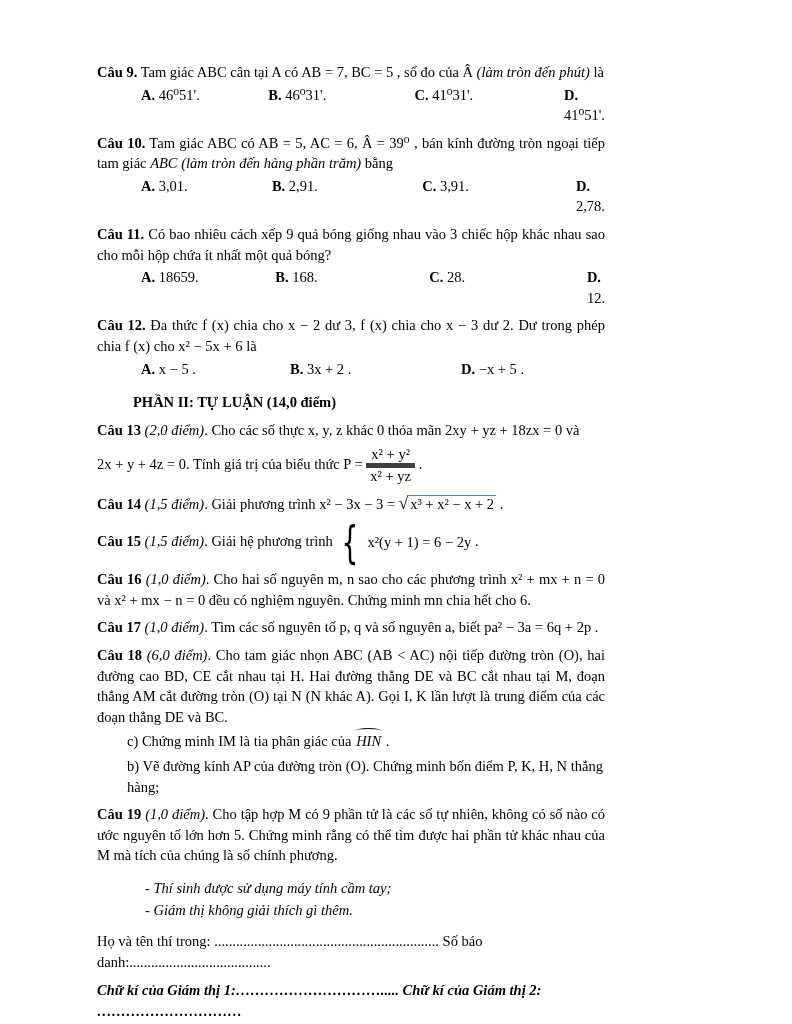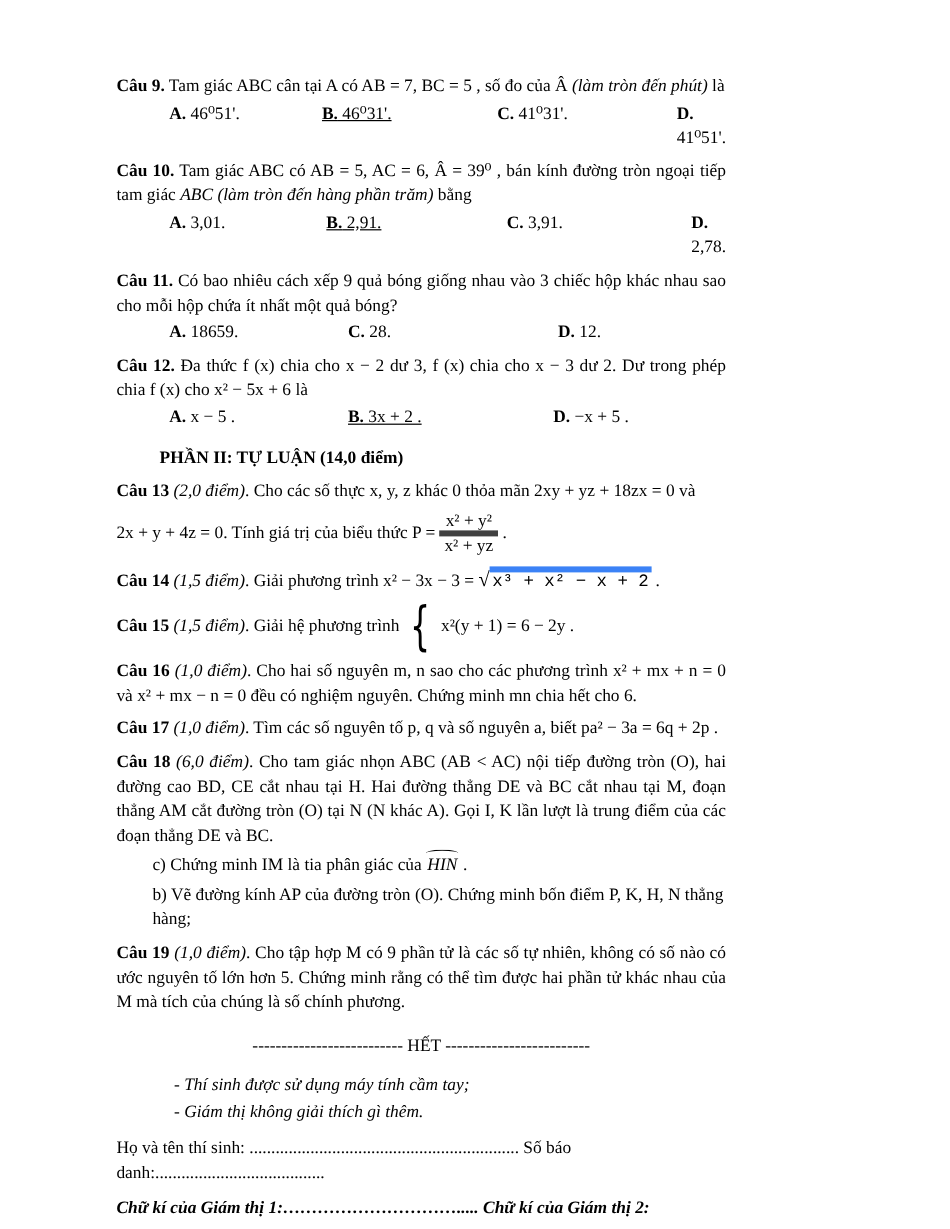--- a/index.html
+++ b/index.html
@@ -8,29 +8,29 @@
     padding:55px 95px 20px 97px;
     font-family:"Liberation Serif","DejaVu Serif",serif;
     font-size:14.5px;line-height:1.42;color:#000;
     overflow:hidden;background:#fff;
   }
   .q{margin-top:7px;}
   .para{text-align:justify;margin:0;}
   .qlabel{font-weight:bold;}
   .it{font-style:italic;}
   .ans-row{display:flex;margin:2px 0 1px 44px;}
-  .a1{width:149px;}.a2{width:171px;text-decoration:underline;}.a3{width:175px;}.a4{flex:1;}
+  .a1{width:149px;}.a2{width:171px;}.a3{width:175px;}.a4{flex:1;}
   .ans b{font-weight:bold;}
   .section-title{font-weight:bold;margin:13px 0 6px 36px;font-family:Liberation Serif, serif;}
   .frac{display:inline-block;vertical-align:middle;text-align:center;line-height:1.15;}
   .fr-num{display:block;border-bottom:5px solid #404040;padding:0 4px;}
   .fr-den{display:block;padding:0 4px;}
   .sqrt{white-space:nowrap;}
   .sqrt-sign{font-size:17px;}
-  .rad{border-top:5px solid #3b82f6;padding:0 2px;font-family:Liberation Mono, monospace;}
+  .rad{border-top:1px solid #3b82f6;padding:0 2px;}
   .system{display:inline-flex;align-items:center;vertical-align:middle;}
   .brace{font-size:44px;line-height:0.9;font-family:"DejaVu Sans",sans-serif;font-weight:normal;margin-right:3px;transform:scaleX(0.6);}
   .sys-line{display:block;}
   .subitem{margin:4px 0 0 30px;}
   .widehat{position:relative;display:inline-block;padding:0 1px;}
   .widehat::before{content:"";position:absolute;left:0;right:0;top:-3px;height:5px;border-top:1px solid #000;border-radius:50% 50% 0 0;}
   .het{text-align:center;margin-top:16px;}
   .note{margin:2px 0 0 48px;font-style:italic;}
   .note-first{margin-top:12px;}
   .footer1{margin-top:10px;}
@@ -58,20 +58,21 @@
       <span class="ans a2"><b>B.</b><span> 2,91.</span></span>
       <span class="ans a3"><b>C.</b><span> 3,91.</span></span>
       <span class="ans a4"><b>D.</b><span> 2,78.</span></span>
     </div>
   </div>
 
   <div class="q">
     <div class="para"><span class="qlabel">Câu 11.</span><span> Có bao nhiêu cách xếp 9 quả bóng giống nhau vào 3 chiếc hộp khác nhau sao cho mỗi hộp chứa ít nhất một quả bóng?</span></div>
     <div class="ans-row">
       <span class="ans a1"><b>A.</b><span> 18659.</span></span>
+      <span class="ans a2"><b>B.</b><span> 168.</span></span>
       <span class="ans a3"><b>C.</b><span> 28.</span></span>
       <span class="ans a4"><b>D.</b><span> 12.</span></span>
     </div>
   </div>
 
   <div class="q">
     <div class="para"><span class="qlabel">Câu 12.</span><span> Đa thức f (x) chia cho x − 2 dư 3, f (x) chia cho x − 3 dư 2. Dư trong phép chia f (x) cho x² − 5x + 6 là</span></div>
     <div class="ans-row">
       <span class="ans a1"><b>A.</b><span> x − 5 .</span></span>
       <span class="ans a2"><b>B.</b><span> 3x + 2 .</span></span>
@@ -110,21 +111,20 @@
   <div class="q">
     <div class="para"><span class="qlabel">Câu 18 </span><span class="it">(6,0 điểm)</span><span>. Cho tam giác nhọn ABC (AB &lt; AC) nội tiếp đường tròn (O), hai đường cao BD, CE cắt nhau tại H. Hai đường thẳng DE và BC cắt nhau tại M, đoạn thẳng AM cắt đường tròn (O) tại N (N khác A). Gọi I, K lần lượt là trung điểm của các đoạn thẳng DE và BC.</span></div>
     <div class="subitem"><span>c) Chứng minh IM là tia phân giác của </span><span class="widehat it">HIN</span><span> .</span></div>
     <div class="subitem">b) Vẽ đường kính AP của đường tròn (O). Chứng minh bốn điểm P, K, H, N thẳng hàng;</div>
   </div>
 
   <div class="q">
     <div class="para"><span class="qlabel">Câu 19 </span><span class="it">(1,0 điểm)</span><span>. Cho tập hợp M có 9 phần tử là các số tự nhiên, không có số nào có ước nguyên tố lớn hơn 5. Chứng minh rằng có thể tìm được hai phần tử khác nhau của M mà tích của chúng là số chính phương.</span></div>
   </div>
 
-  <div class="het">-------------------------- HẾT -------------------------</div>
 
   <div class="note note-first">- Thí sinh được sử dụng máy tính cầm tay;</div>
   <div class="note">- Giám thị không giải thích gì thêm.</div>
 
-  <div class="footer1"><span>Họ và tên thí sinh: </span><span>..............................................................</span><span> Số báo danh:</span><span>.......................................</span></div>
+  <div class="footer1"><span>Họ và tên thí trong: </span><span>..............................................................</span><span> Số báo danh:</span><span>.......................................</span></div>
   <div class="footer2">Chữ kí của Giám thị 1:………………………….....  Chữ kí của Giám thị 2: …………………………</div>
 
 </div>
 
 </body></html>

